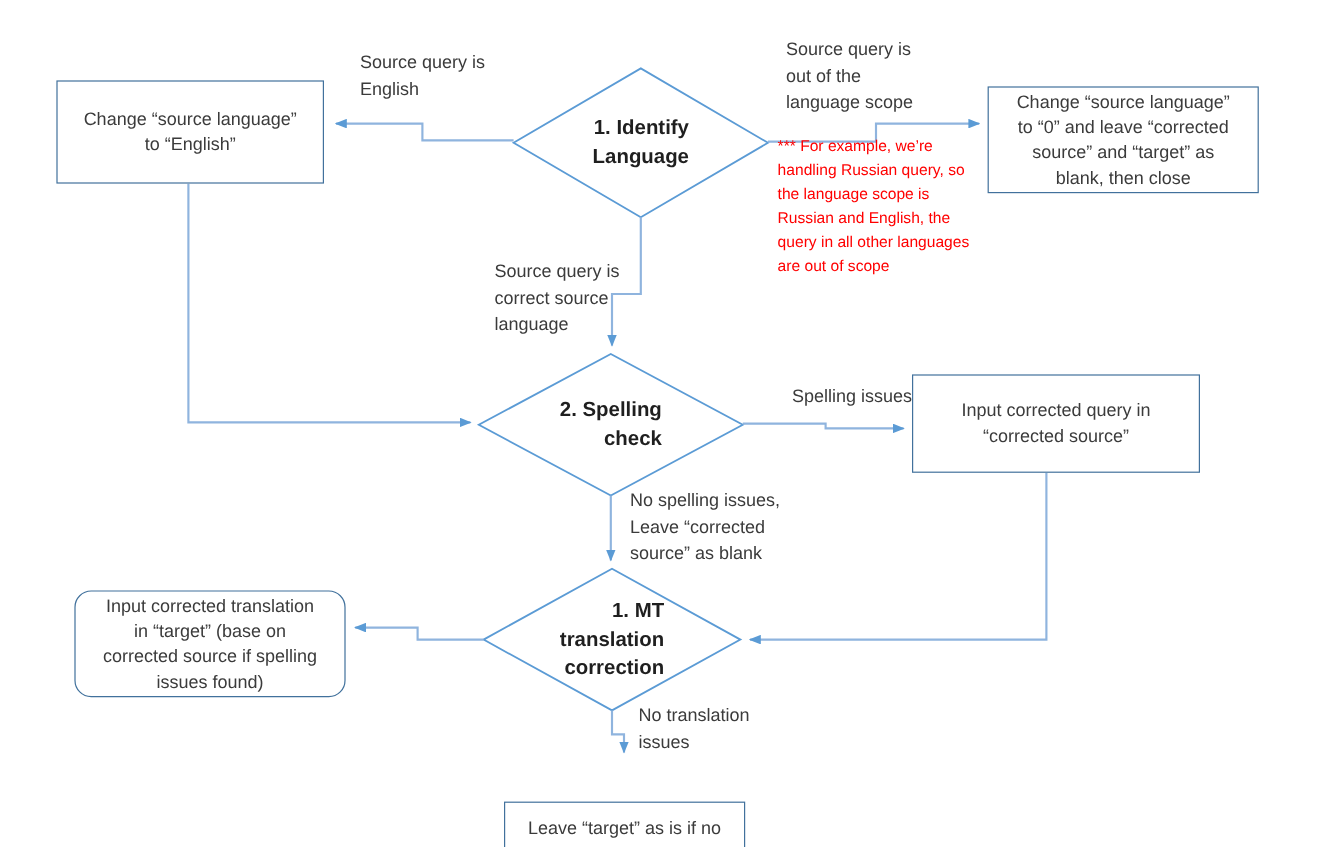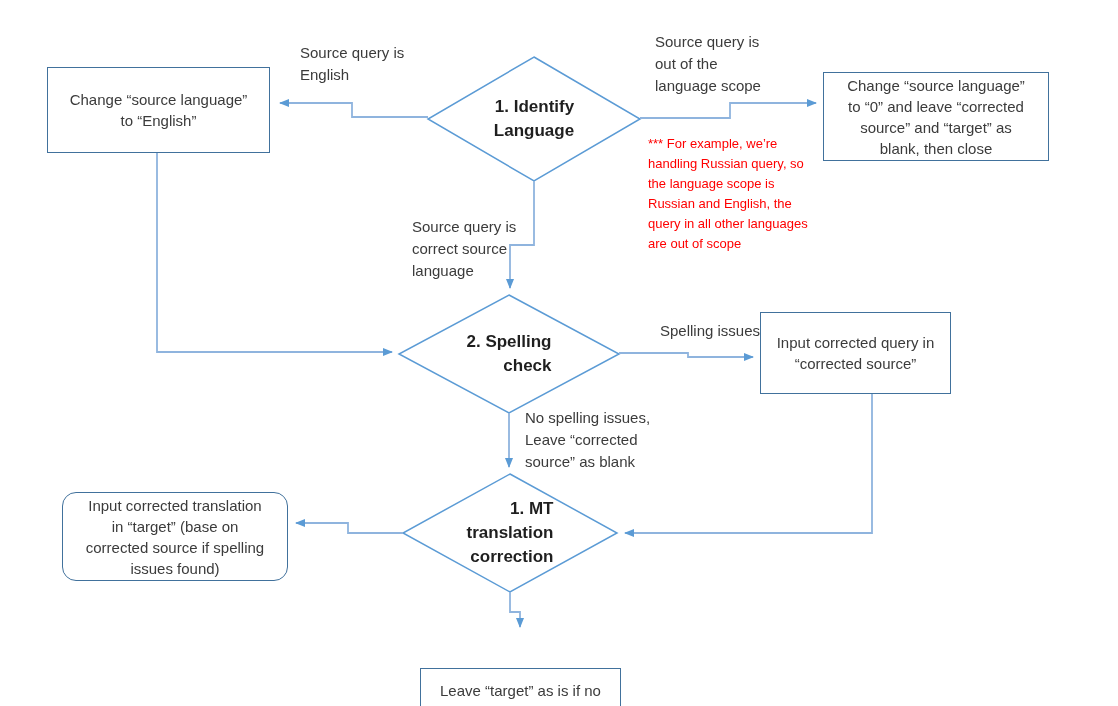--- a/index.html
+++ b/index.html
@@ -93,42 +93,44 @@
   <div class="decision-label" style="left:403px; top:474px; width:214px; height:118px;">1. MT
 translation
 correction</div>
 
   <div class="process" style="left:47px; top:67px; width:223px; height:86px;">Change “source language”
 to “English”</div>
   <div class="process" style="left:823px; top:72px; width:226px; height:89px;">Change “source language”
 to “0” and leave “corrected
 source” and “target” as
 blank, then close</div>
-  <div class="process" style="left:760px; top:312px; width:191px; height:82px;">Input corrected query in
+  <div class="process" style="left:760px; top:312px; width:240px; height:82px;">Input corrected query in
 “corrected source”</div>
   <div class="process" style="left:62px; top:492px; width:226px; height:89px;border-radius:14px;">Input corrected translation
 in “target” (base on
 corrected source if spelling
 issues found)</div>
   <div class="process" style="left:420px; top:668px; width:201px; height:65px;">Leave “target” as is if no
 error</div>
 
   <div class="edge-label" style="left:300px; top:42px;">Source query is
 English</div>
   <div class="edge-label" style="left:655px; top:31px;">Source query  is
 out of the
 language scope</div>
   <div class="edge-label" style="left:412px; top:216px;">Source query is
 correct source
 language</div>
   <div class="edge-label" style="left:625px; top:320px;margin-left:35px;">Spelling issues</div>
   <div class="edge-label" style="left:525px; top:407px;">No spelling issues,
 Leave “corrected
 source” as blank</div>
+  <div class="edge-label" style="left:532px; top:586px;">No translation
+issues</div>
 
-  <div class="note" style="left:648px; top:134px;">*** For example, we’re
+  <div class="note" style="left:648px; top:112px;">*** For example, we’re
 handling Russian query, so
 the language scope is
 Russian and English, the
 query in all other languages
 are out of scope</div>
 
 </div>
 
 </body></html>

